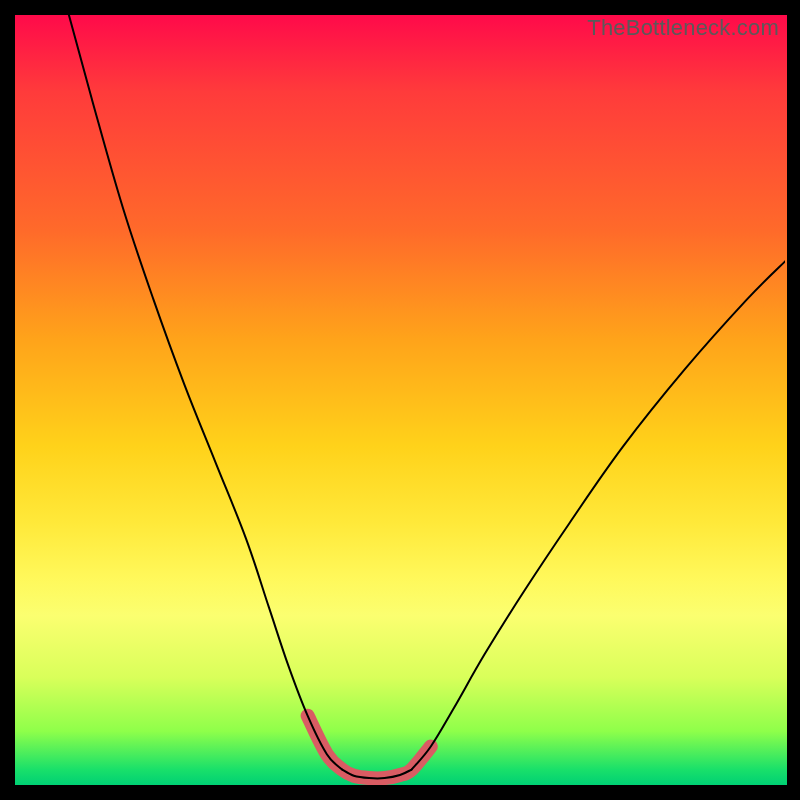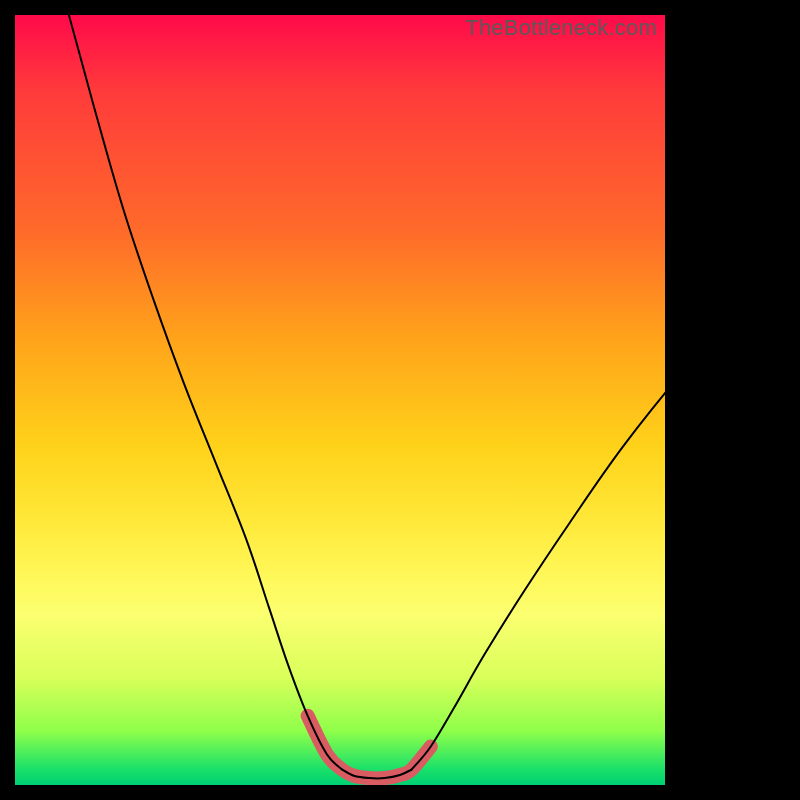--- a/index.html
+++ b/index.html
@@ -14,21 +14,21 @@
   .frame {
     position: relative;
     width: 800px;
     height: 800px;
     background: #000;
   }
   .plot-area {
     position: absolute;
     left: 15px;
     top: 15px;
-    width: 650px;
+    width: 772px;
     height: 770px;
     background: linear-gradient(to bottom,
       #ff0a4a 0%,
       #ff3b3b 10%,
       #ff6a2a 28%,
       #ffa31a 42%,
       #ffd21a 56%,
       #ffe93a 66%,
       #fff85a 73%,
       #fbff70 78%,

